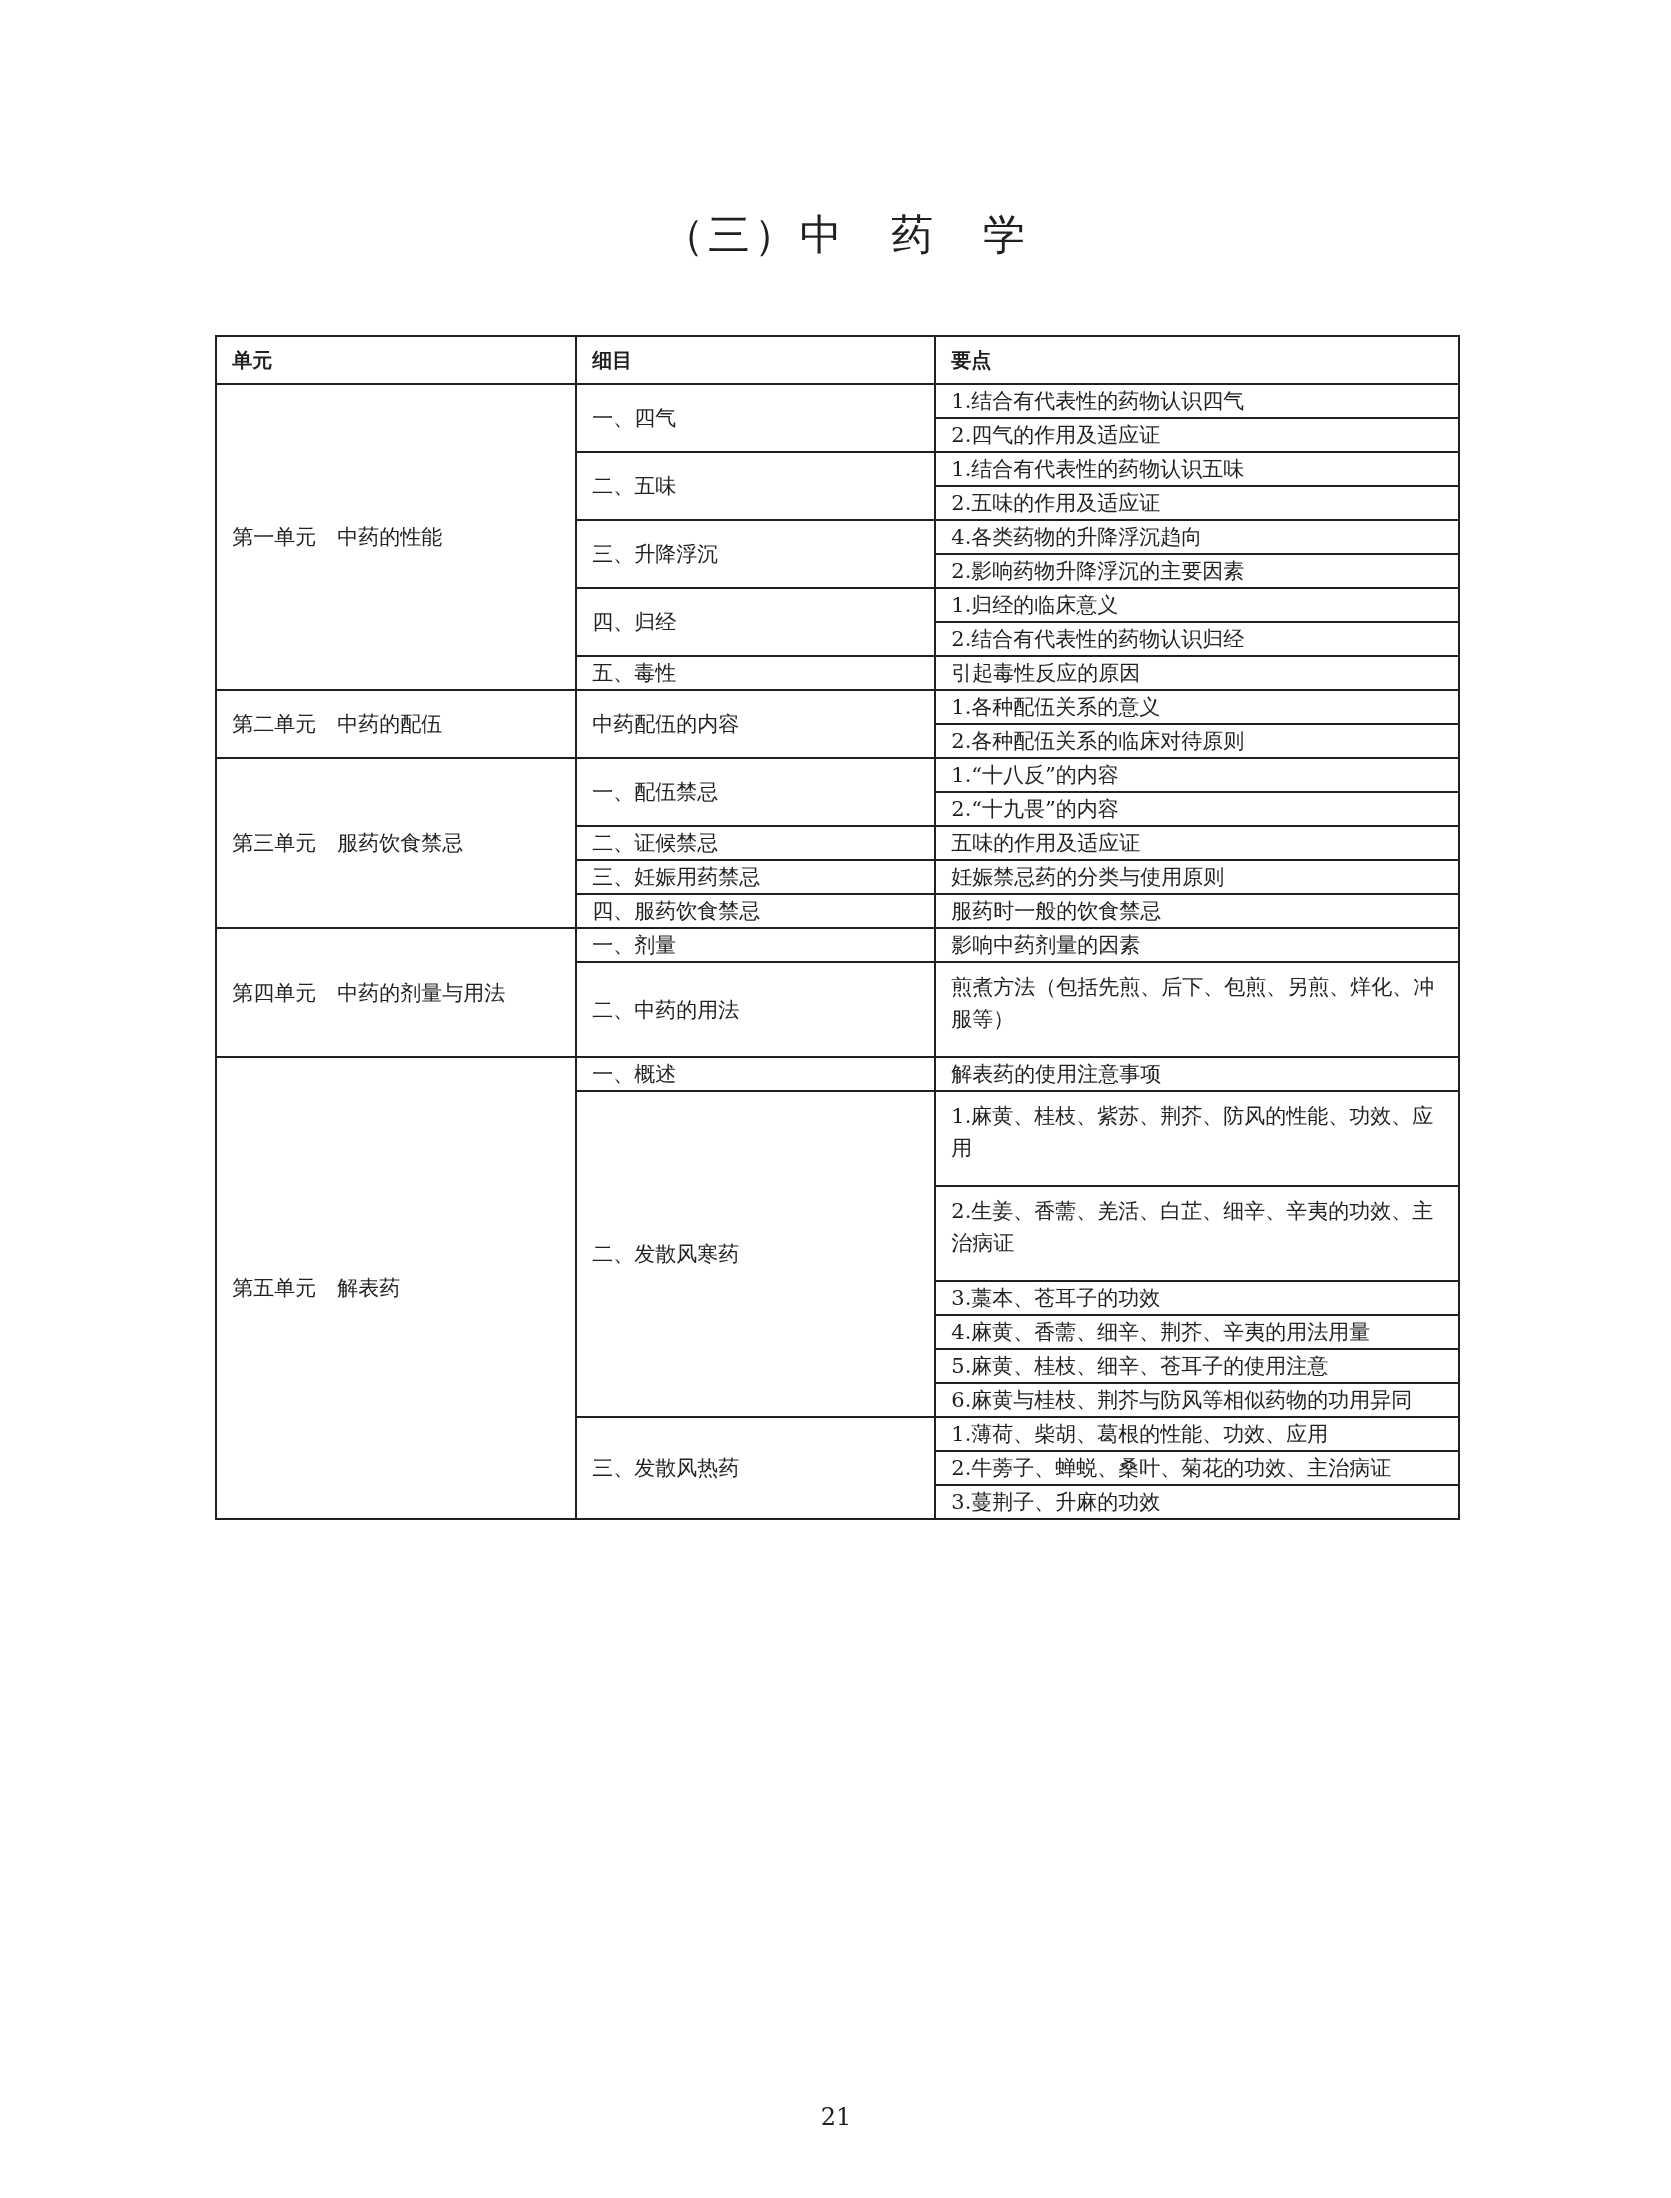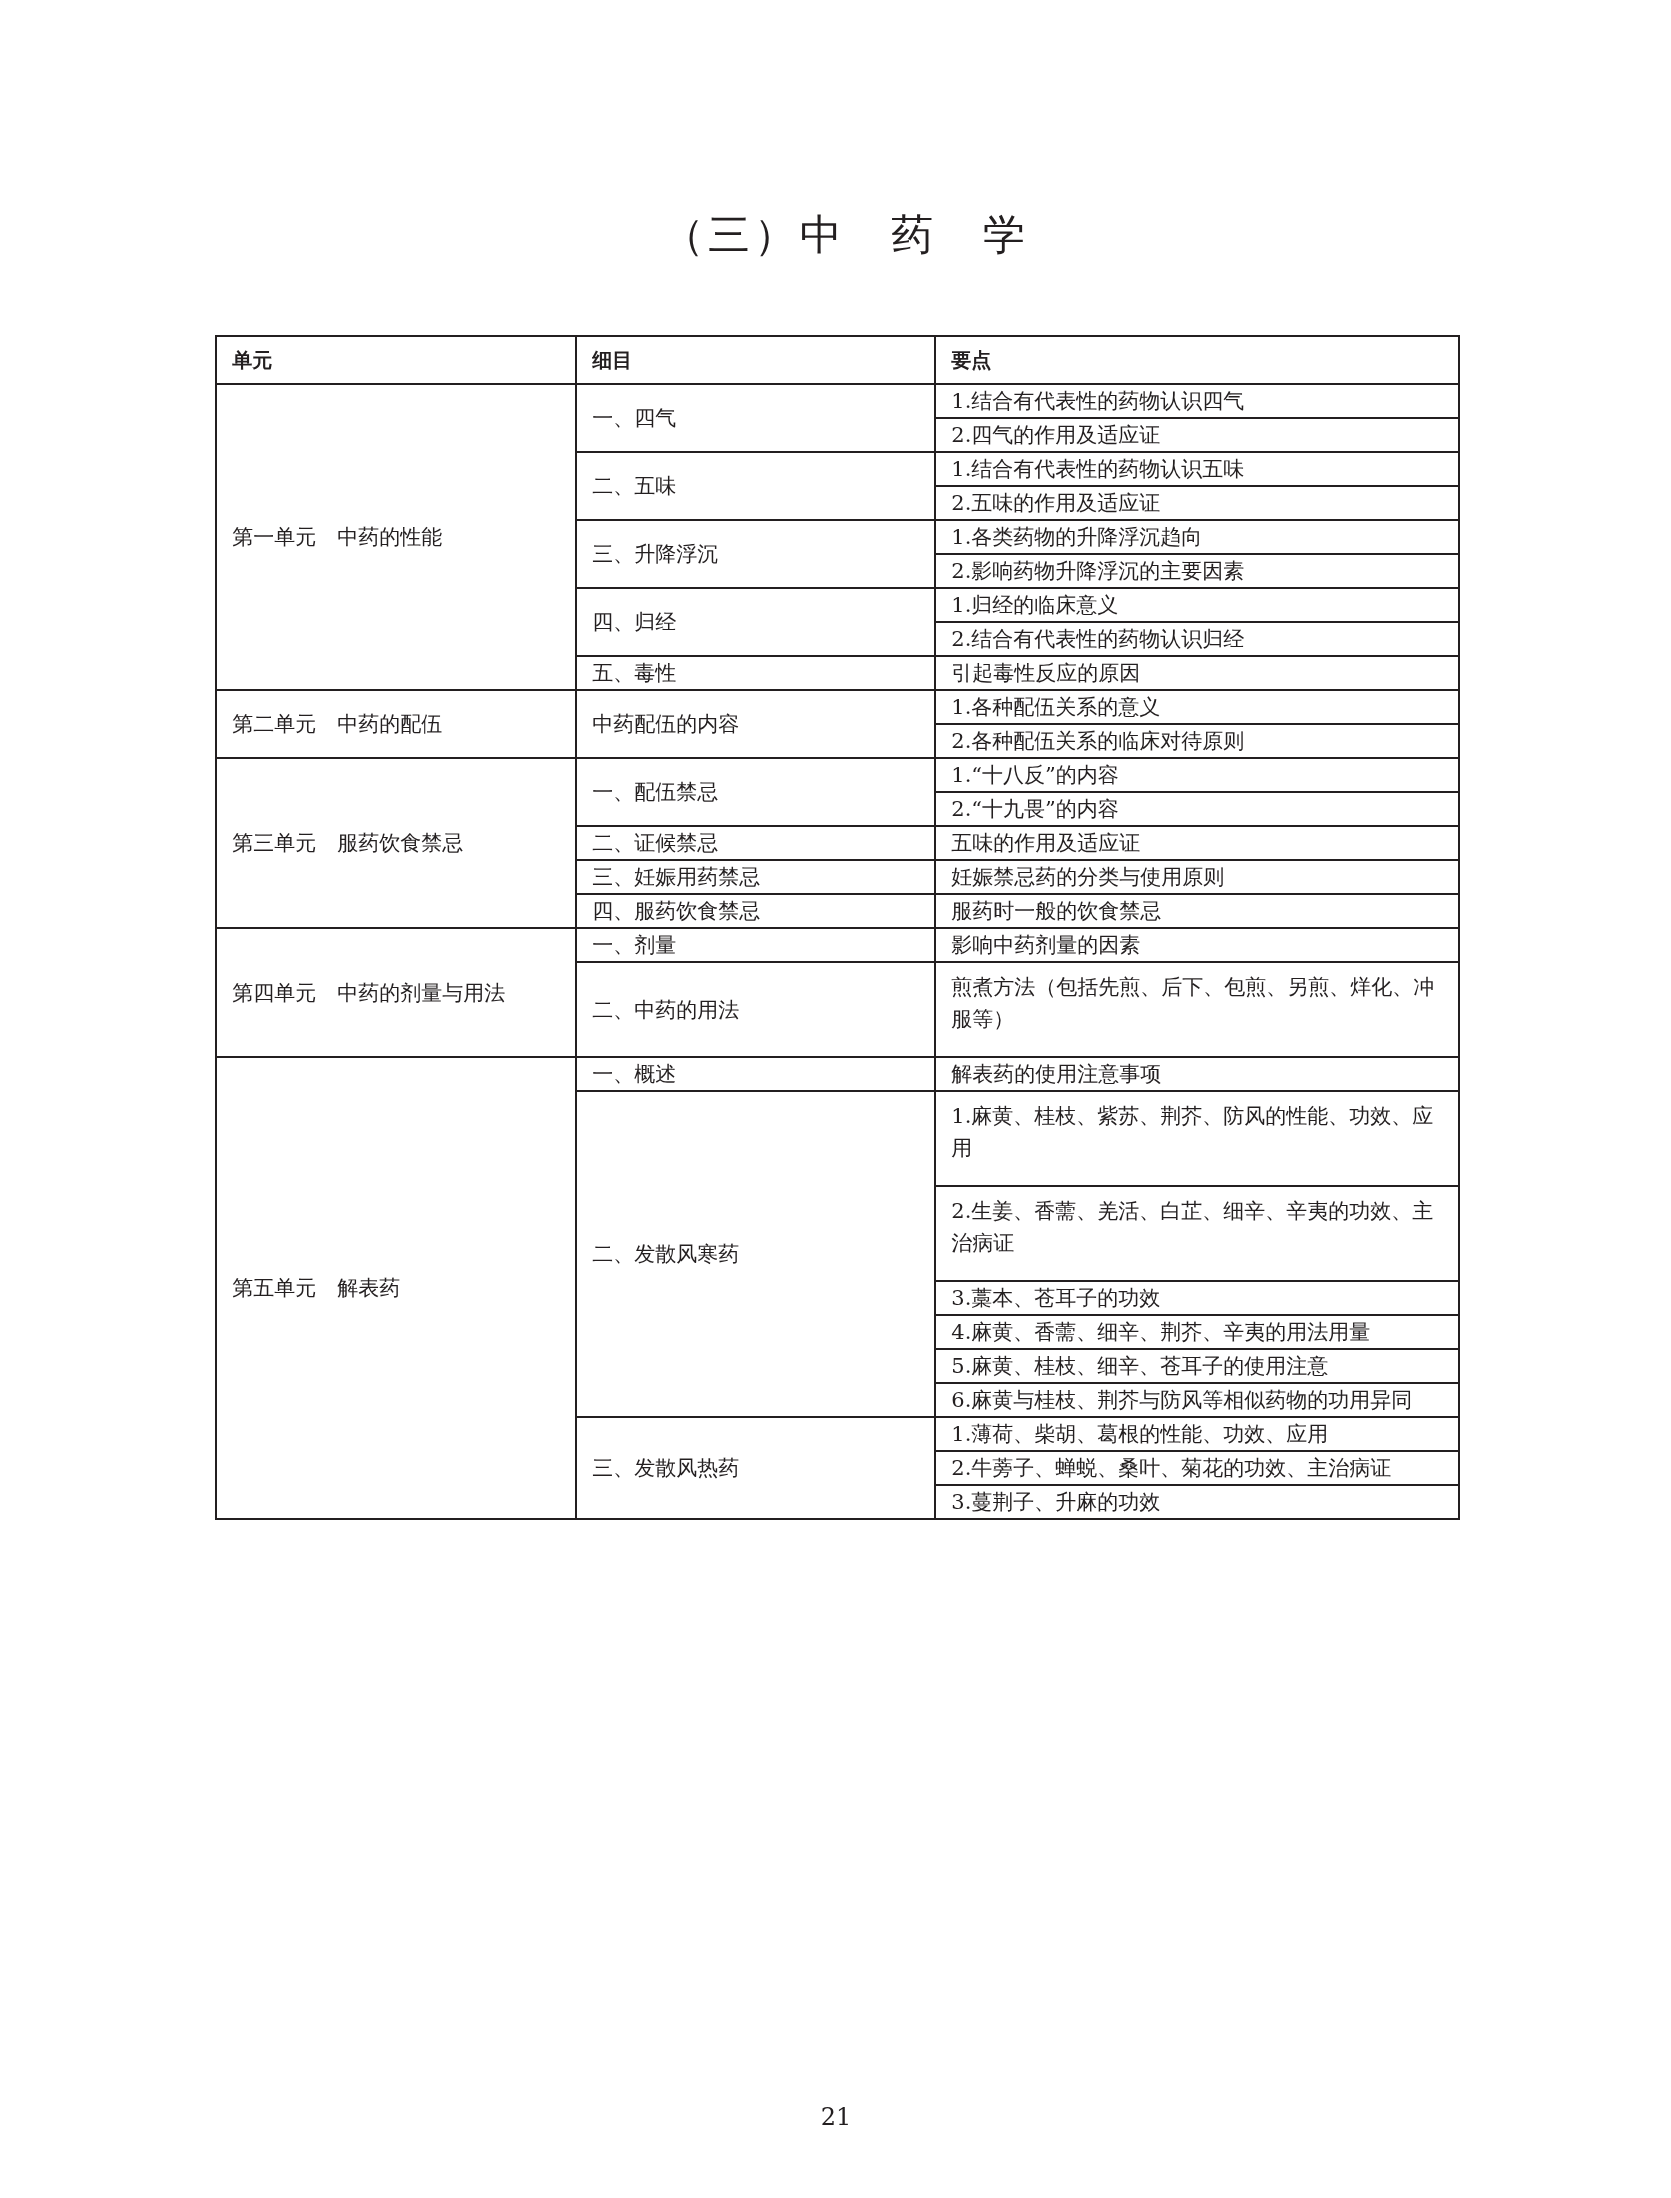--- a/index.html
+++ b/index.html
@@ -75,21 +75,21 @@
     </tr>
     <tr>
       <td rowspan="2">二、五味</td>
       <td>1.结合有代表性的药物认识五味</td>
     </tr>
     <tr>
       <td>2.五味的作用及适应证</td>
     </tr>
     <tr>
       <td rowspan="2">三、升降浮沉</td>
-      <td>1.各类药物的升降浮沉趋向</td>
+      <td>4.各类药物的升降浮沉趋向</td>
     </tr>
     <tr>
       <td>2.影响药物升降浮沉的主要因素</td>
     </tr>
     <tr>
       <td rowspan="2">四、归经</td>
       <td>1.归经的临床意义</td>
     </tr>
     <tr>
       <td>2.结合有代表性的药物认识归经</td>

